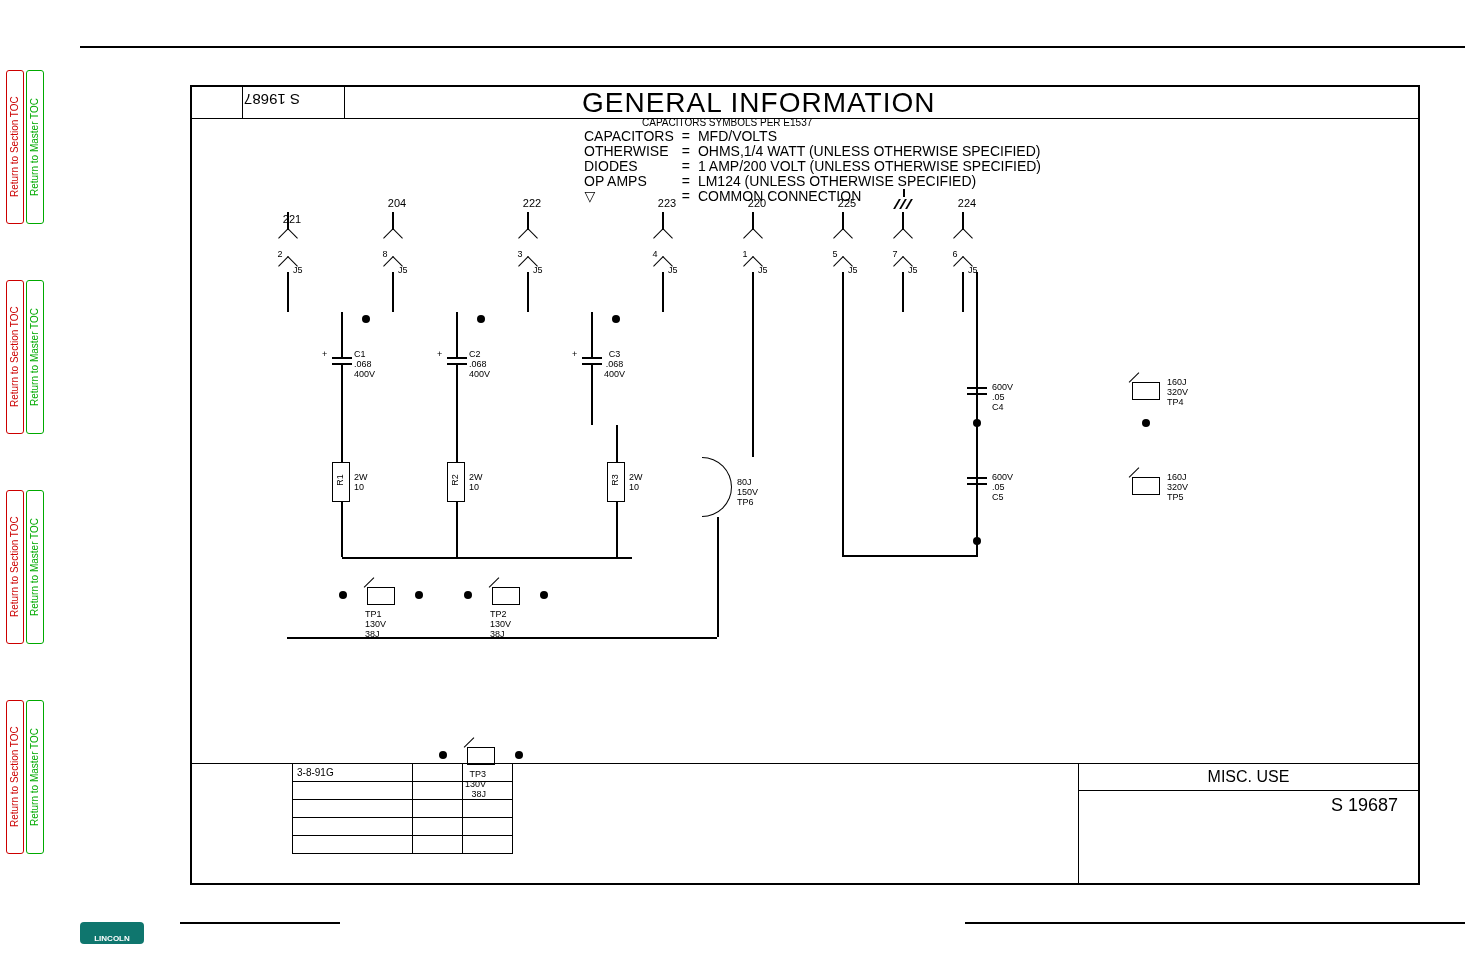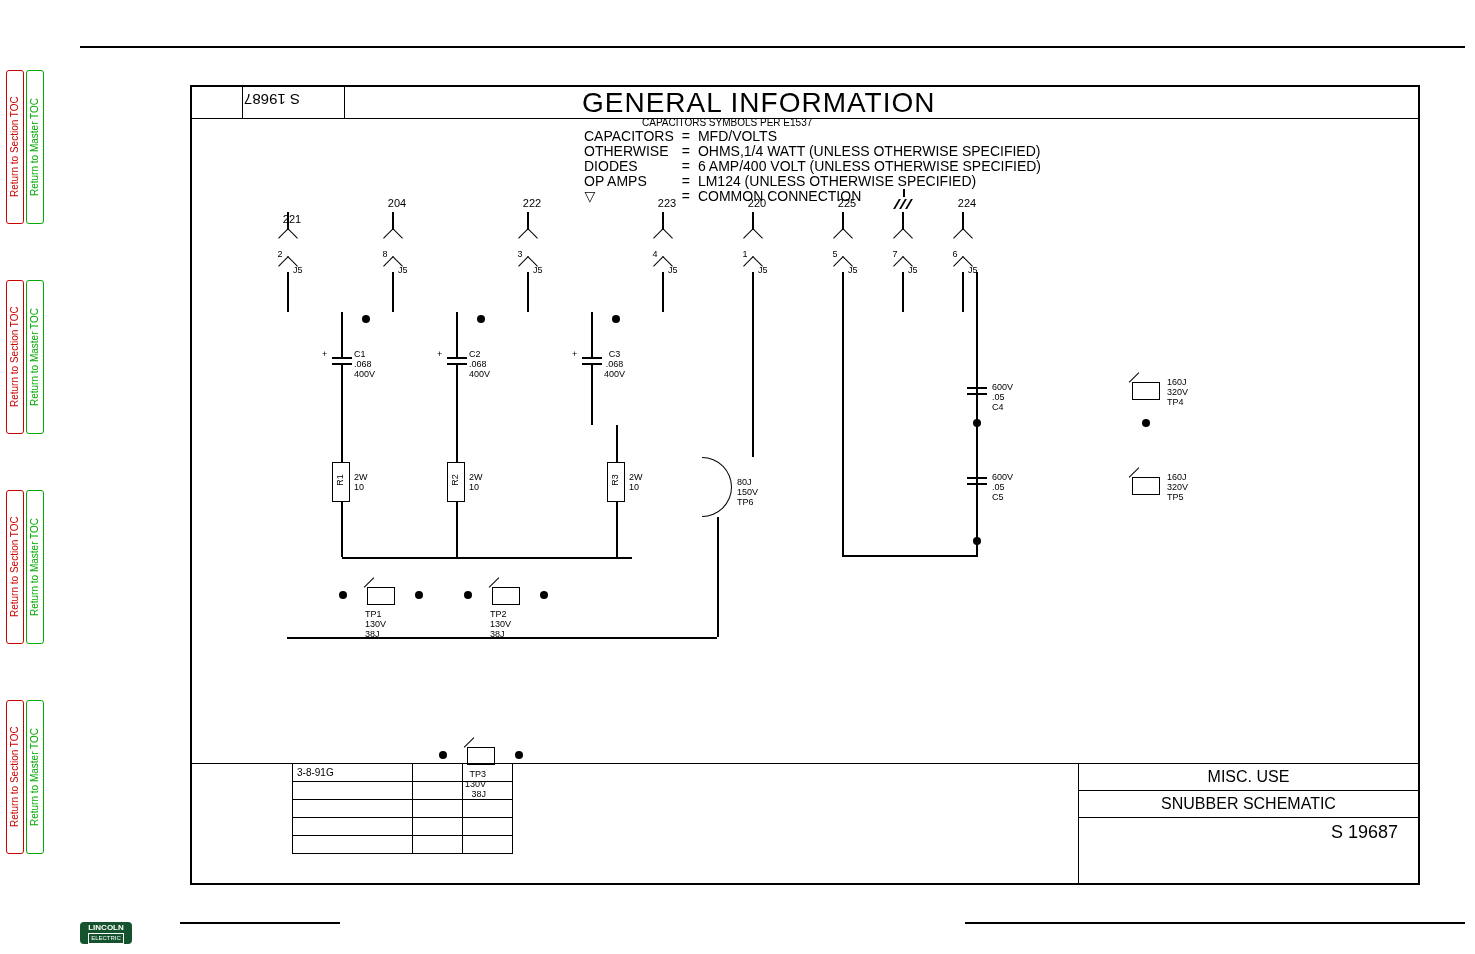--- a/index.html
+++ b/index.html
@@ -126,24 +126,24 @@
   .revtbl td.c1 { width:120px;} .revtbl td.c2{width:50px;} .revtbl td.c3{width:50px;}
   .titleright {
     position:absolute; right:0; top:0; bottom:0; width:340px;
     border-left:1px solid #000;
   }
   .titleright div { border-bottom:1px solid #000; padding:4px 10px; font-size:16px; text-align:center;}
   .titleright .dwg { border:none; text-align:right; font-size:18px; padding-right:20px;}
 
   .logo {
     position:absolute; left:80px; bottom:10px;
-    width:52px; height:22px;
-    background:#14532d; color:#fff;
+    width:64px; height:22px;
+    background:#0f766e; color:#fff;
     font-size:8px; text-align:center;
-    border-radius:4px; padding-top:1px;
+    border-radius:4px; padding-top:12px;
     line-height:9px;
   }
   .logo span { font-size:6px; border:1px solid #fff; padding:0 2px; display:inline-block; margin-top:1px;}
 
   .footer-rule-l {
     position:absolute; left:180px; bottom:30px; width:160px; border-top:2px solid #000;
   }
   .footer-rule-r {
     position:absolute; right:10px; bottom:30px; width:500px; border-top:2px solid #000;
   }
@@ -184,21 +184,21 @@
             <td>MFD/VOLTS</td>
           </tr>
       <tr>
             <td>OTHERWISE</td>
             <td>=</td>
             <td>OHMS,1/4 WATT (UNLESS OTHERWISE SPECIFIED)</td>
           </tr>
       <tr>
             <td>DIODES</td>
             <td>=</td>
-            <td>6 AMP/400 VOLT (UNLESS OTHERWISE SPECIFIED)</td>
+            <td>1 AMP/200 VOLT (UNLESS OTHERWISE SPECIFIED)</td>
           </tr>
       <tr>
             <td>OP AMPS</td>
             <td>=</td>
             <td>LM124 (UNLESS OTHERWISE SPECIFIED)</td>
           </tr>
       <tr>
             <td><span class="gnd">▽</span></td>
             <td>=</td>
             <td>COMMON CONNECTION</td>
@@ -404,21 +404,20 @@
           </tr>
       <tr>
             <td class="c1"></td>
             <td class="c2"></td>
             <td class="c3"></td>
           </tr>
     </tbody>
       </table>
     <div class="titleright">
       <div>MISC. USE</div>
-      <div>SNUBBER SCHEMATIC</div>
       <div class="dwg">S 19687</div>
     </div>
   </div>
 </div>
 
 <div class="logo">
   <b>LINCOLN</b><br><span>ELECTRIC</span>
 </div>
 <div class="footer-rule-l"></div>
 <div class="footer-rule-r"></div>

